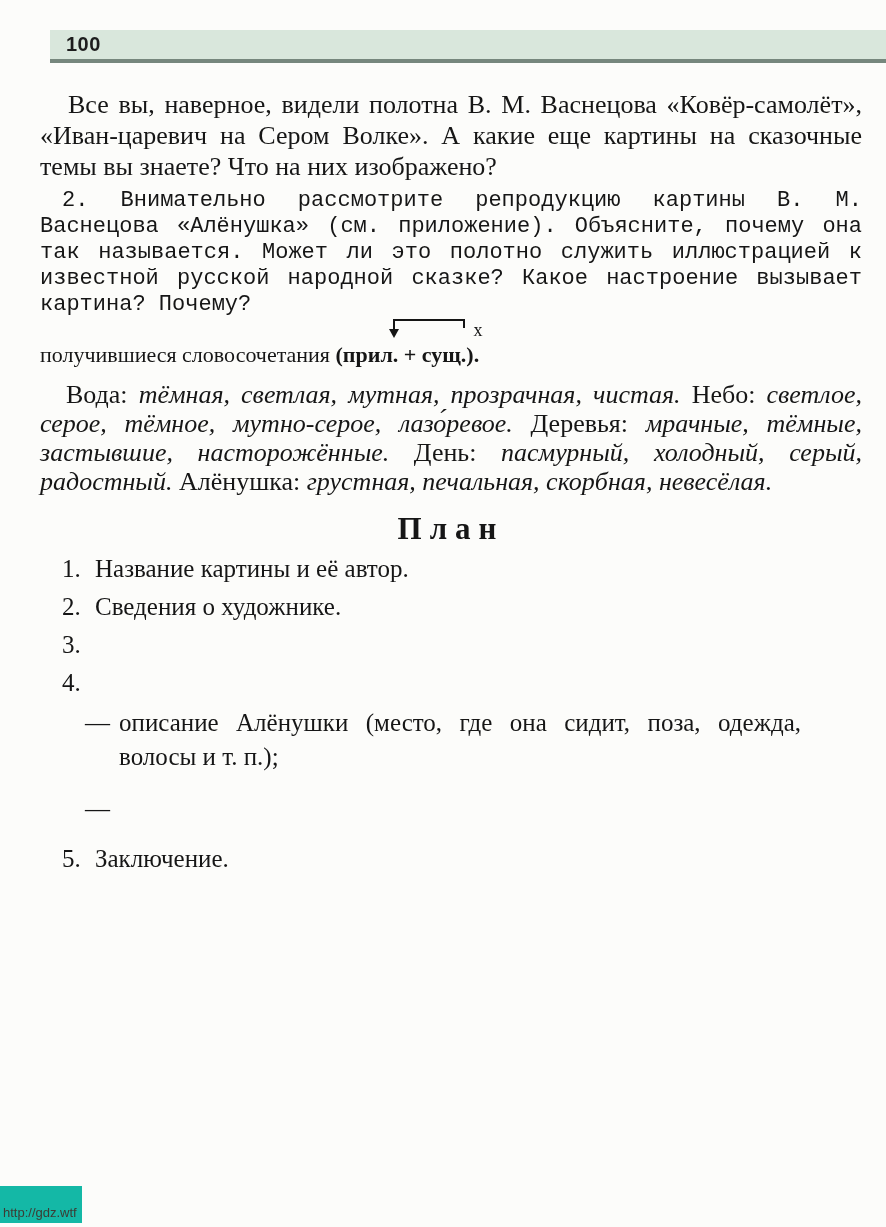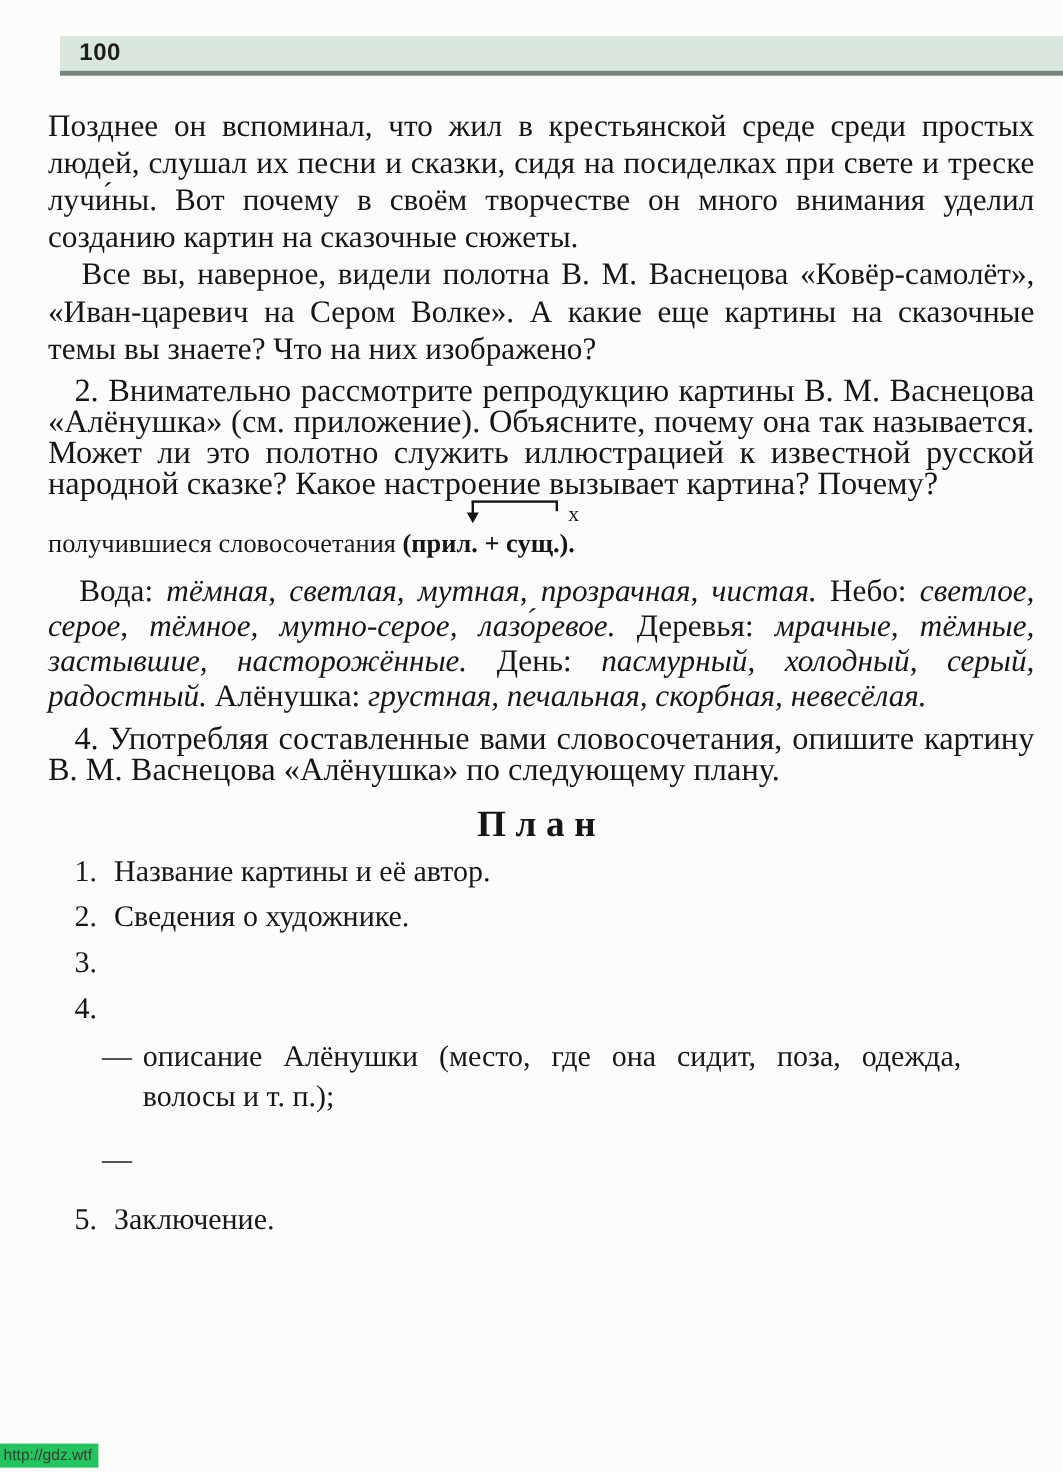--- a/index.html
+++ b/index.html
@@ -16,21 +16,21 @@
     font-family:"Liberation Sans","DejaVu Sans",sans-serif;
     margin-left:20px;
   }
   .page-number{font-weight:bold;font-size:20px;color:#1d1d1d;padding-left:16px;letter-spacing:.5px;}
   .section-title{font-size:20px;color:#3a3a3a;padding-right:14px;letter-spacing:.5px;}
   
   .content{position:absolute;left:0;top:63px;width:886px;padding:26px 24px 0 40px;box-sizing:border-box;}
   p{margin:0;text-align:justify;}
   .lead{font-size:26px;line-height:31px;}
   .indent{text-indent:28px;}
-  .ex{font-size:27px;line-height:26px;text-indent:22px;margin-top:8px;}
+  .ex{font-size:22px;line-height:26px;text-indent:22px;margin-top:8px;font-family:Liberation Mono, monospace;}
   .ex2{margin-top:6px;}
   .ex3{margin-top:2px;}
   
   .scheme-row{position:relative;font-size:22px;line-height:26px;padding-top:24px;text-align:left;}
   .scheme-target{position:relative;font-weight:bold;white-space:nowrap;}
   .sd{position:absolute;left:58px;top:-23px;width:72px;height:18px;border-top:2px solid #141414;}
   .sd-arrowstem{position:absolute;left:0;top:-1px;width:2px;height:10px;background:#141414;}
   .sd-arrowhead{position:absolute;left:-4px;top:8px;width:0;height:0;
     border-left:5px solid transparent;border-right:5px solid transparent;border-top:9px solid #141414;}
   .sd-tick{position:absolute;right:0;top:-1px;width:2px;height:8px;background:#141414;}
@@ -44,57 +44,55 @@
   .plan{margin-top:10px;}
   .plan-item{display:flex;font-size:25px;line-height:30px;margin:0 0 8px 22px;}
   .plan-num{flex:none;width:33px;}
   .plan-text{text-align:center;}
   .plan-sub{display:flex;font-size:25px;line-height:34px;margin:6px 0 18px 45px;max-width:716px;}
   .plan-dash{flex:none;width:34px;}
   .plan-sub .plan-text{text-align:justify;}
   .last-item{margin-top:14px;}
   
   .watermark{
-    position:absolute;left:0;bottom:4px;background:#22c55e;color:#3c3c34;
+    position:absolute;left:0;bottom:4px;background:#14b8a6;color:#3c3c34;
     font-family:"Liberation Sans","DejaVu Sans",sans-serif;font-size:13px;
-    padding:2px 5px 3px 3px;
+    padding:19px 5px 3px 3px;
   }
 </style>
 </head>
 <body>
 
 <div class="page">
 
   <div class="header-bar">
     <span class="page-number">100</span>
   </div>
 
   <div class="content">
 
-    <p class="lead"><span>Позднее он вспоминал, что жил в крестьянской среде среди простых людей, слушал их песни и сказки, сидя на посиделках при свете и треске лучи́ны. Вот почему в своём творчестве он много внимания уделил созданию картин на сказочные сюжеты.</span></p>
 
     <p class="lead indent"><span>Все вы, наверное, видели полотна В. М. Васнецова «Ковёр-самолёт», «Иван-царевич на Сером Волке». А какие еще картины на сказочные темы вы знаете? Что на них изображено?</span></p>
 
     <p class="ex ex2"><span>2.</span> <span>Внимательно рассмотрите репродукцию картины В. М. Васнецова «Алёнушка» (см. приложение). Объясните, почему она так называется. Может ли это полотно служить иллюстрацией к известной русской народной сказке? Какое настроение вызывает картина? Почему?</span></p>
 
 
     <div class="scheme-row">
       <span>получившиеся словосочетания </span><span class="scheme-target">
         <span class="sd">
           <span class="sd-arrowstem"></span>
           <span class="sd-arrowhead"></span>
           <span class="sd-tick"></span>
           <span class="sd-x">х</span>
         </span><span>(прил. + сущ.).</span>
       </span>
     </div>
 
     <p class="vocab"><span class="rm">Вода: </span><span class="it">тёмная, светлая, мутная, прозрачная, чистая. </span><span class="rm">Небо: </span><span class="it">светлое, серое, тёмное, мутно-серое, лазо́ревое. </span><span class="rm">Деревья: </span><span class="it">мрачные, тёмные, застывшие, насторожённые. </span><span class="rm">День: </span><span class="it">пасмурный, холодный, серый, радостный. </span><span class="rm">Алёнушка: </span><span class="it">грустная, печальная, скорбная, невесёлая.</span></p>
 
-    <p class="ex"><span>4.</span> <span>Употребляя составленные вами словосочетания, опишите картину В. М. Васнецова «Алёнушка» по следующему плану.</span></p>
 
     <div class="plan-title">План</div>
 
     <div class="plan">
       <div class="plan-item">
         <span class="plan-num">1.</span>
         <span class="plan-text">Название картины и её автор.</span>
       </div>
       <div class="plan-item">
         <span class="plan-num">2.</span>

